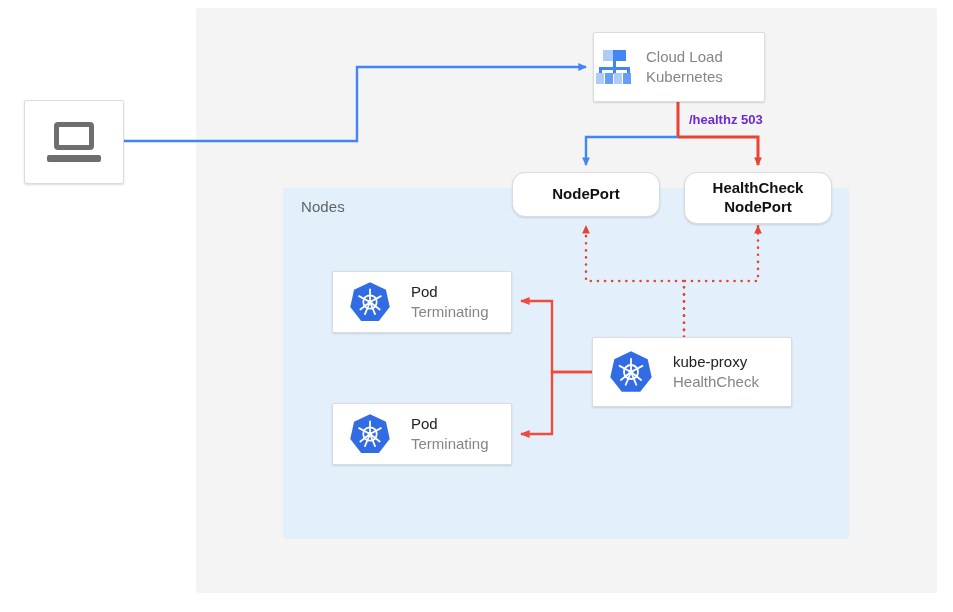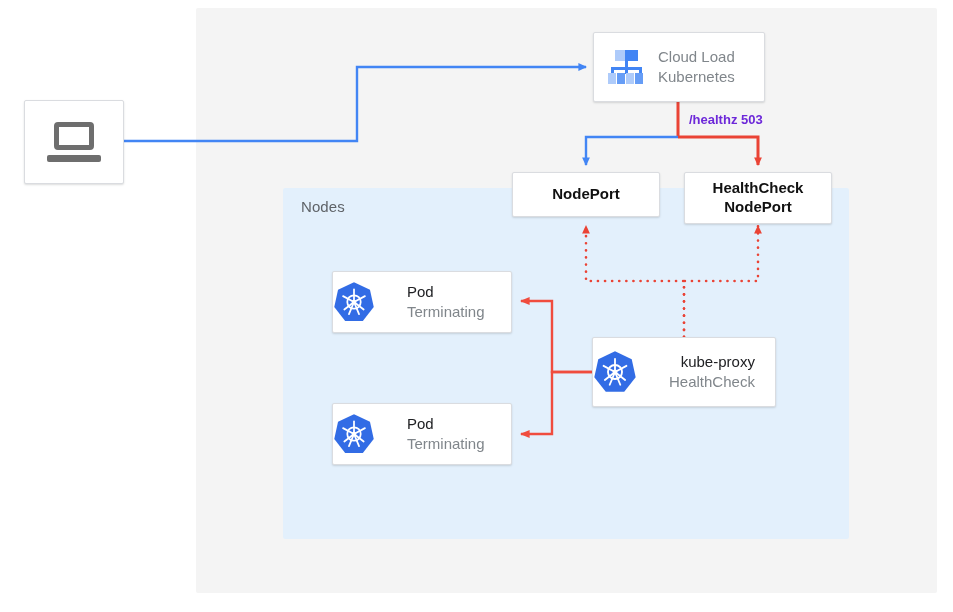--- a/index.html
+++ b/index.html
@@ -29,64 +29,64 @@
 
   
   .card {
     position: absolute;
     background: #ffffff;
     border: 1px solid #dadce0;
     border-radius: 2px;
     box-shadow: 0 1px 2px rgba(60,64,67,0.18);
     display: flex; align-items: center;
   }
-  .card.plain { justify-content: center; text-align: center; }
+  .card.plain { justify-content: center; text-align: center; border-radius: 13px; }
   .card-texts { display: flex; flex-direction: column; justify-content: center; }
   .t-main { font-size: 15px; color: #202124; line-height: 1.35; white-space: nowrap; }
   .t-sub  { font-size: 15px; color: #80868b; line-height: 1.35; white-space: nowrap; }
   .t-bold { font-size: 15px; font-weight: bold; color: #111; line-height: 1.25; white-space: nowrap; }
 
   
   #laptop-card { left: 24px; top: 100px; width: 100px; height: 84px; justify-content: center; }
   .laptop-icon { width: 54px; height: 40px; position: relative; }
   .laptop-screen {
     position: absolute; left: 7px; top: 0; width: 40px; height: 28px;
     border: 5px solid #6e6e6e; border-radius: 4px; background: #fff;
   }
   .laptop-base {
     position: absolute; left: 0; bottom: 0; width: 54px; height: 7px;
     background: #6e6e6e; border-radius: 2px;
   }
 
   
-  #clb-card { left: 593px; top: 32px; width: 172px; height: 70px; padding-left: 12px; gap: 12px; }
+  #clb-card { left: 593px; top: 32px; width: 172px; height: 70px; gap: 12px; }
   .clb-icon { width: 40px; height: 34px; position: relative; flex: none; }
   .clb-icon i { position: absolute; display: block; }
   .clb-top-l { left: 9px;  top: 0;  width: 10px; height: 11px; background: #aecbfa; }
   .clb-top-r { left: 19px; top: 0;  width: 13px; height: 11px; background: #4285f4; }
   .clb-stem  { left: 19px; top: 11px; width: 3px; height: 7px; background: #4285f4; }
   .clb-bar   { left: 5px;  top: 17px; width: 31px; height: 3px; background: #4285f4; }
   .clb-l1    { left: 5px;  top: 17px; width: 3px; height: 7px; background: #4285f4; }
   .clb-l2    { left: 19px; top: 17px; width: 3px; height: 7px; background: #4285f4; }
   .clb-l3    { left: 33px; top: 17px; width: 3px; height: 7px; background: #4285f4; }
   .clb-b1    { left: 2px;  top: 23px; width: 8px; height: 11px; background: #aecbfa; }
   .clb-b2    { left: 11px; top: 23px; width: 8px; height: 11px; background: #669df6; }
   .clb-b3    { left: 20px; top: 23px; width: 8px; height: 11px; background: #aecbfa; }
   .clb-b4    { left: 29px; top: 23px; width: 8px; height: 11px; background: #669df6; }
 
   
   #nodeport-card   { left: 512px; top: 172px; width: 148px; height: 45px; }
   #hc-nodeport-card{ left: 684px; top: 172px; width: 148px; height: 52px; }
   #hc-nodeport-card .card-texts { align-items: center; width: 100%; }
 
   
-  .k8s-card { gap: 32px; }
+  .k8s-card { padding-left: 16px; gap: 20px; }
   #pod1-card { left: 332px; top: 271px; width: 180px; height: 62px; }
   #pod2-card { left: 332px; top: 403px; width: 180px; height: 62px; }
-  #kube-proxy-card { left: 592px; top: 337px; width: 184px; height: 70px; text-align: right; }
+  #kube-proxy-card { left: 592px; top: 337px; width: 200px; height: 70px; }
 
   .k8s-icon { width: 42px; height: 42px; flex: none; }
   #kube-proxy-card .k8s-icon { width: 44px; height: 44px; }
 
   
   #wires { position: absolute; left: 0; top: 0; width: 953px; height: 612px; pointer-events: none; }
 
   .healthz-label {
     position: absolute; left: 689px; top: 112px;
     font-size: 13px; font-weight: bold; color: #6d28d9; white-space: nowrap;

